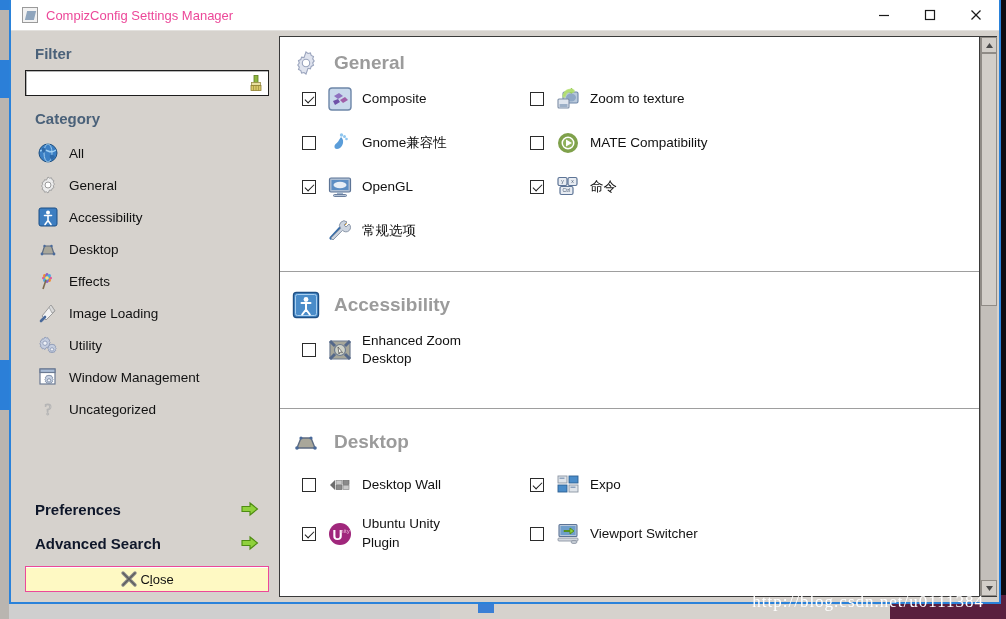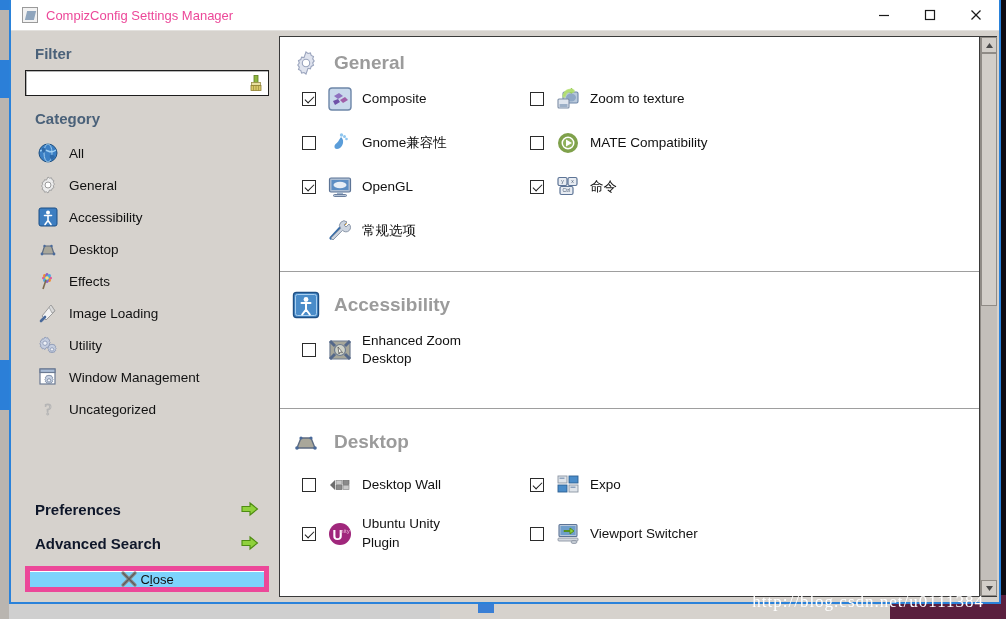--- a/index.html
+++ b/index.html
@@ -95,21 +95,21 @@
   .cat-label { font-size: 13.5px; color: #111; }
   .side-link {
     display: flex; align-items: center; margin: 0 4px 0 12px; height: 34px;
   }
   .side-link .sl-text {
     font-size: 15px; font-weight: bold; color: #0f172a;
   }
   .side-link .sl-arrow { margin-left: auto; margin-right: 8px; }
   #close-btn {
     margin: 6px 2px 10px 2px; height: 26px;
-    background: #7dd3fc; border: 5px solid #ec4899;
+    background: #fef9c3; border: 1px solid #ec4899;
     display: flex; align-items: center; justify-content: center; gap: 2px;
     box-shadow: inset 0 1px 0 #ffffff;
   }
   #close-btn .cb-label { font-size: 13px; color: #111; }
   #close-btn .cb-label u { text-decoration: underline; }
 
   
   #pane-outer {
     flex: 1; min-width: 0; margin: 5px 2px 5px 0;
     display: flex; background: #ffffff;

